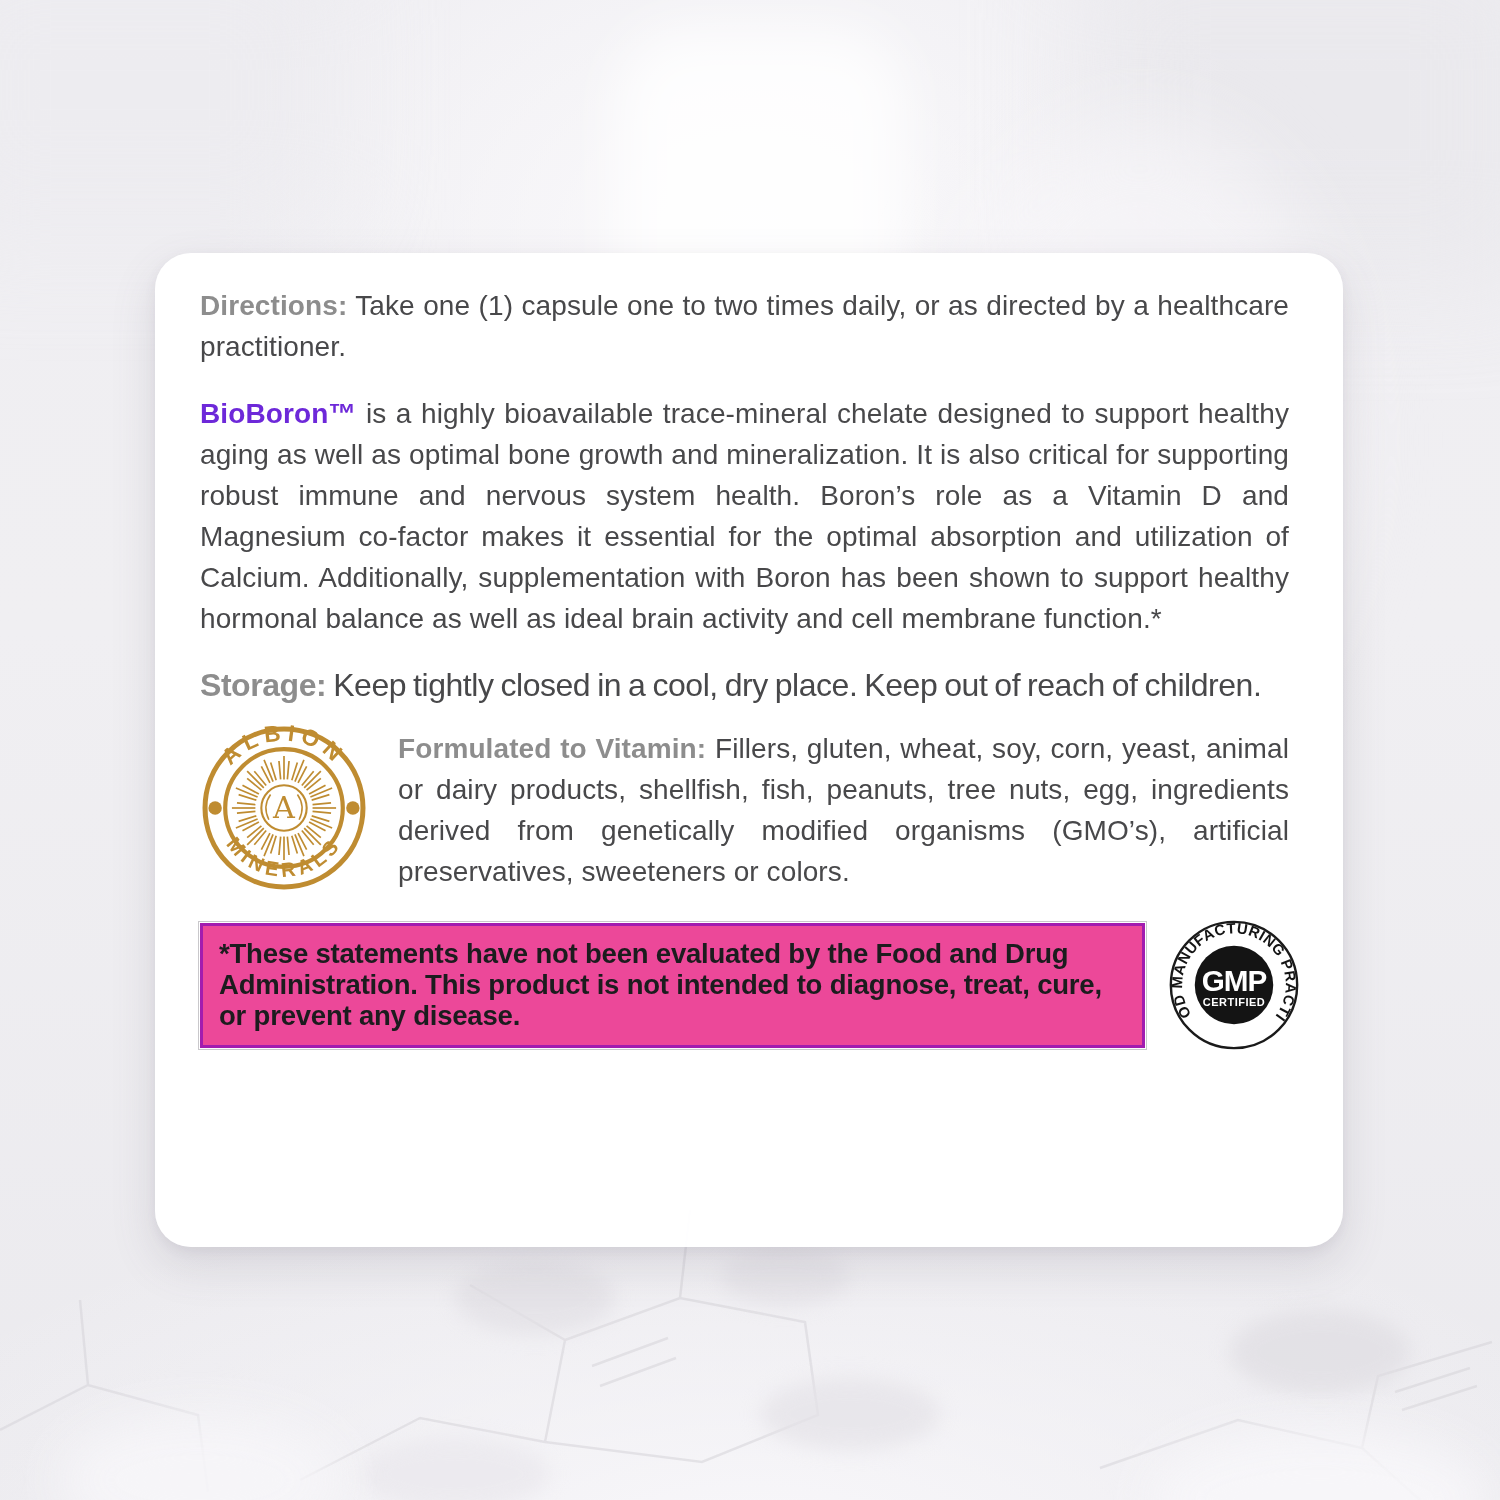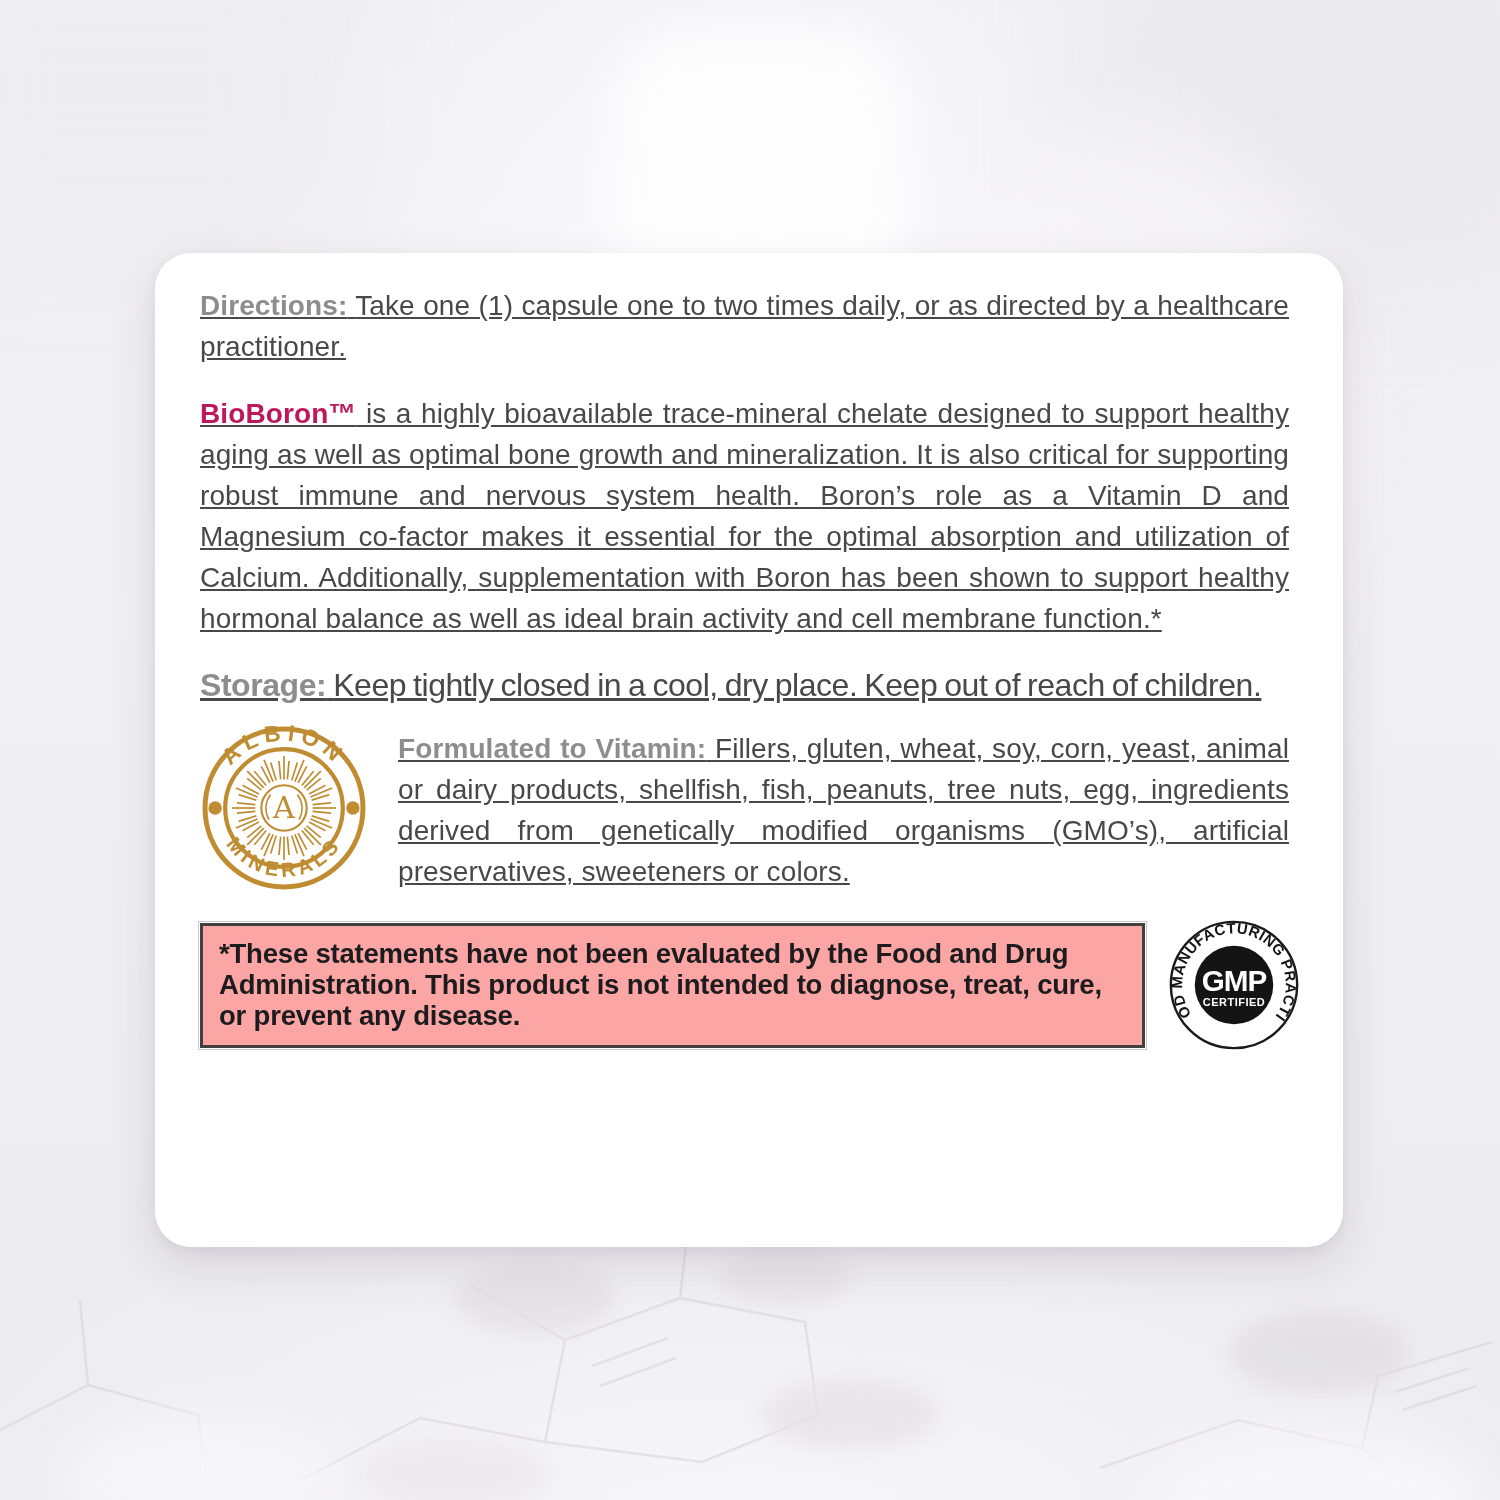--- a/index.html
+++ b/index.html
@@ -29,33 +29,33 @@
   .pill-white{filter:blur(24px);opacity:.9;}
 
   .card{
     position:absolute;left:155px;top:253px;width:1188px;height:994px;
     background:rgba(255,255,255,.97);border-radius:36px;
     box-shadow:0 18px 45px rgba(100,95,110,.16),0 4px 12px rgba(100,95,110,.08);
     box-sizing:border-box;padding:32px 42px 0 45px;
   }
   .para{
     margin:0 12px 26px 0;font-size:28px;line-height:41px;color:#48484a;
-    text-align:justify;letter-spacing:.1px;text-decoration:underline;
+    text-align:justify;letter-spacing:.1px;
   }
   .lbl{font-weight:700;color:#8d8d8d;}
-  .lbl-dark{font-weight:700;color:#be185d;}
+  .lbl-dark{font-weight:700;color:#6d28d9;}
   .para.storage{white-space:nowrap;font-size:32px;letter-spacing:-.45px;word-spacing:-1.5px;margin-bottom:22px;}
   .formulated-row{display:flex;gap:30px;align-items:flex-start;}
   .albion{flex:0 0 168px;margin-top:-4px;}
   .formulated-text{flex:1;margin-bottom:0;}
   .bottom-row{display:flex;gap:22px;align-items:center;margin-top:26px;}
   .disclaimer-box{
-    width:952px;box-sizing:border-box;border:3px solid #404040;
+    width:952px;box-sizing:border-box;border:3px solid #a21caf;
     outline:1px solid #c9c8cb;outline-offset:1px;
-    padding:12px 18px 14px 16px;background:#fca5a5;
+    padding:12px 18px 14px 16px;background:#ec4899;
   }
   .disclaimer-text{
     margin:0;font-size:27.5px;line-height:31px;font-weight:700;color:#1c1c1e;
     letter-spacing:-.2px;
   }
   .gmp{flex:0 0 134px;}
   svg text{font-family:"Liberation Sans","DejaVu Sans",sans-serif;}
   .serifA{font-family:"DejaVu Serif","Liberation Serif",serif;}
 </style>
 </head>

